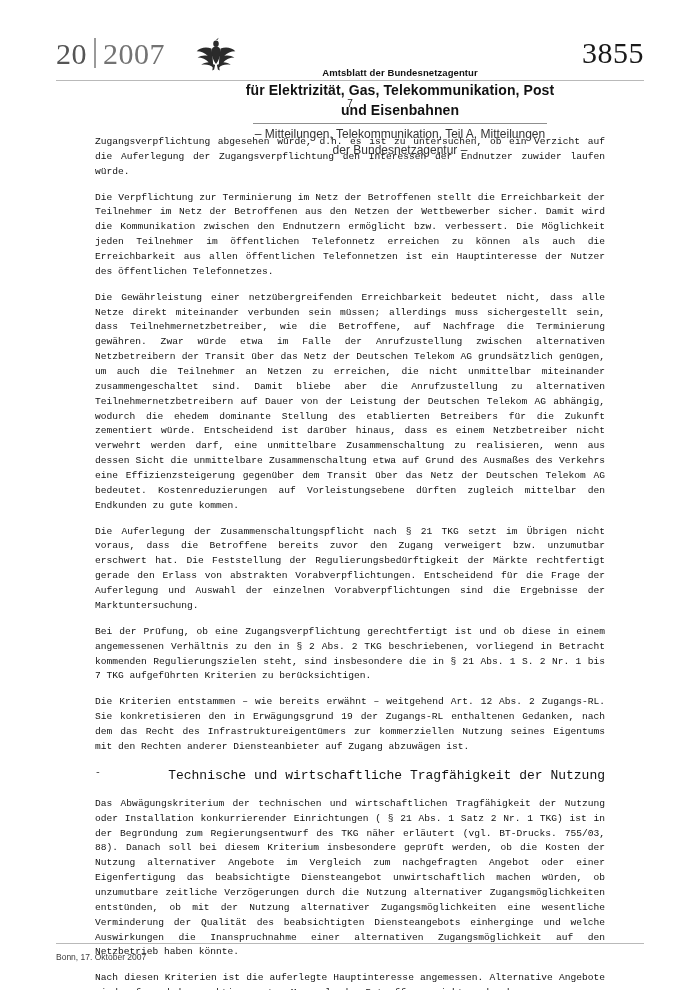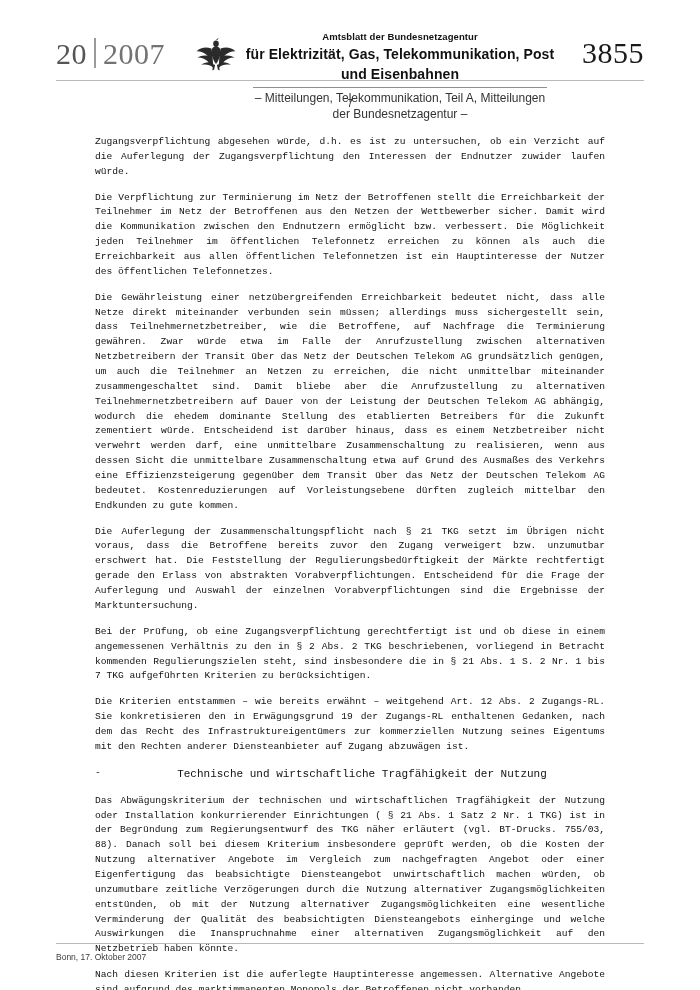--- a/index.html
+++ b/index.html
@@ -74,20 +74,21 @@
     text-align: center;
     padding: 0 6px;
     margin-top: 2px;
   }
   .mast-line1 {
     font-size: 9.5px;
     font-weight: bold;
     color: #111;
     line-height: 1.45;
     letter-spacing: 0.1px;
+    margin-top: 36px;
   }
   .mast-line2 {
     font-size: 14px;
     font-weight: bold;
     color: #111;
     line-height: 1.45;
     letter-spacing: 0.1px;
   }
   .mast-rule {
     border-top: 1px solid #8f8f8f;
@@ -148,24 +149,24 @@
   }
   .bullet-row .dash {
     width: 24px;
     flex: 0 0 24px;
     font-size: 9.6px;
     line-height: 1.55;
     color: #111;
   }
   .bullet-row .btxt {
     flex: 1 1 auto;
-    font-size: 11px;
+    font-size: 13px;
     line-height: 1.55;
     color: #111;
-    text-align: center;
+    text-align: right;
   }
 
   
   .footer {
     position: absolute;
     left: 56px;
     right: 56px;
     bottom: 28px;
   }
   .footer-rule {

